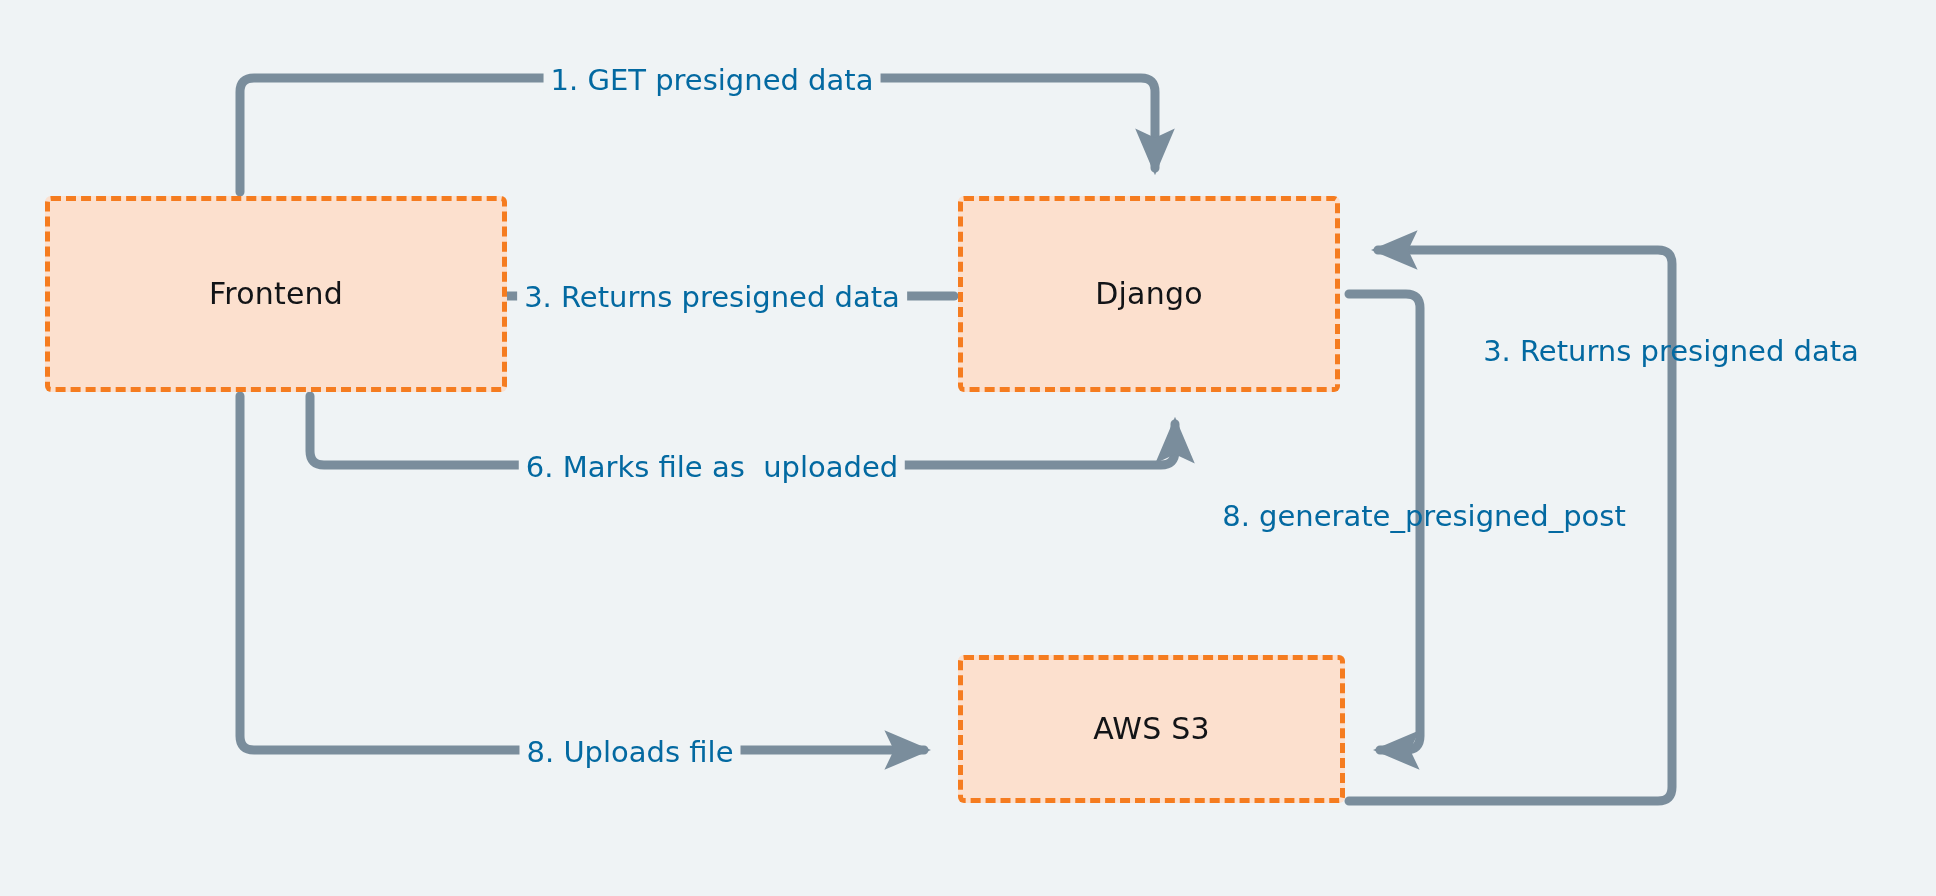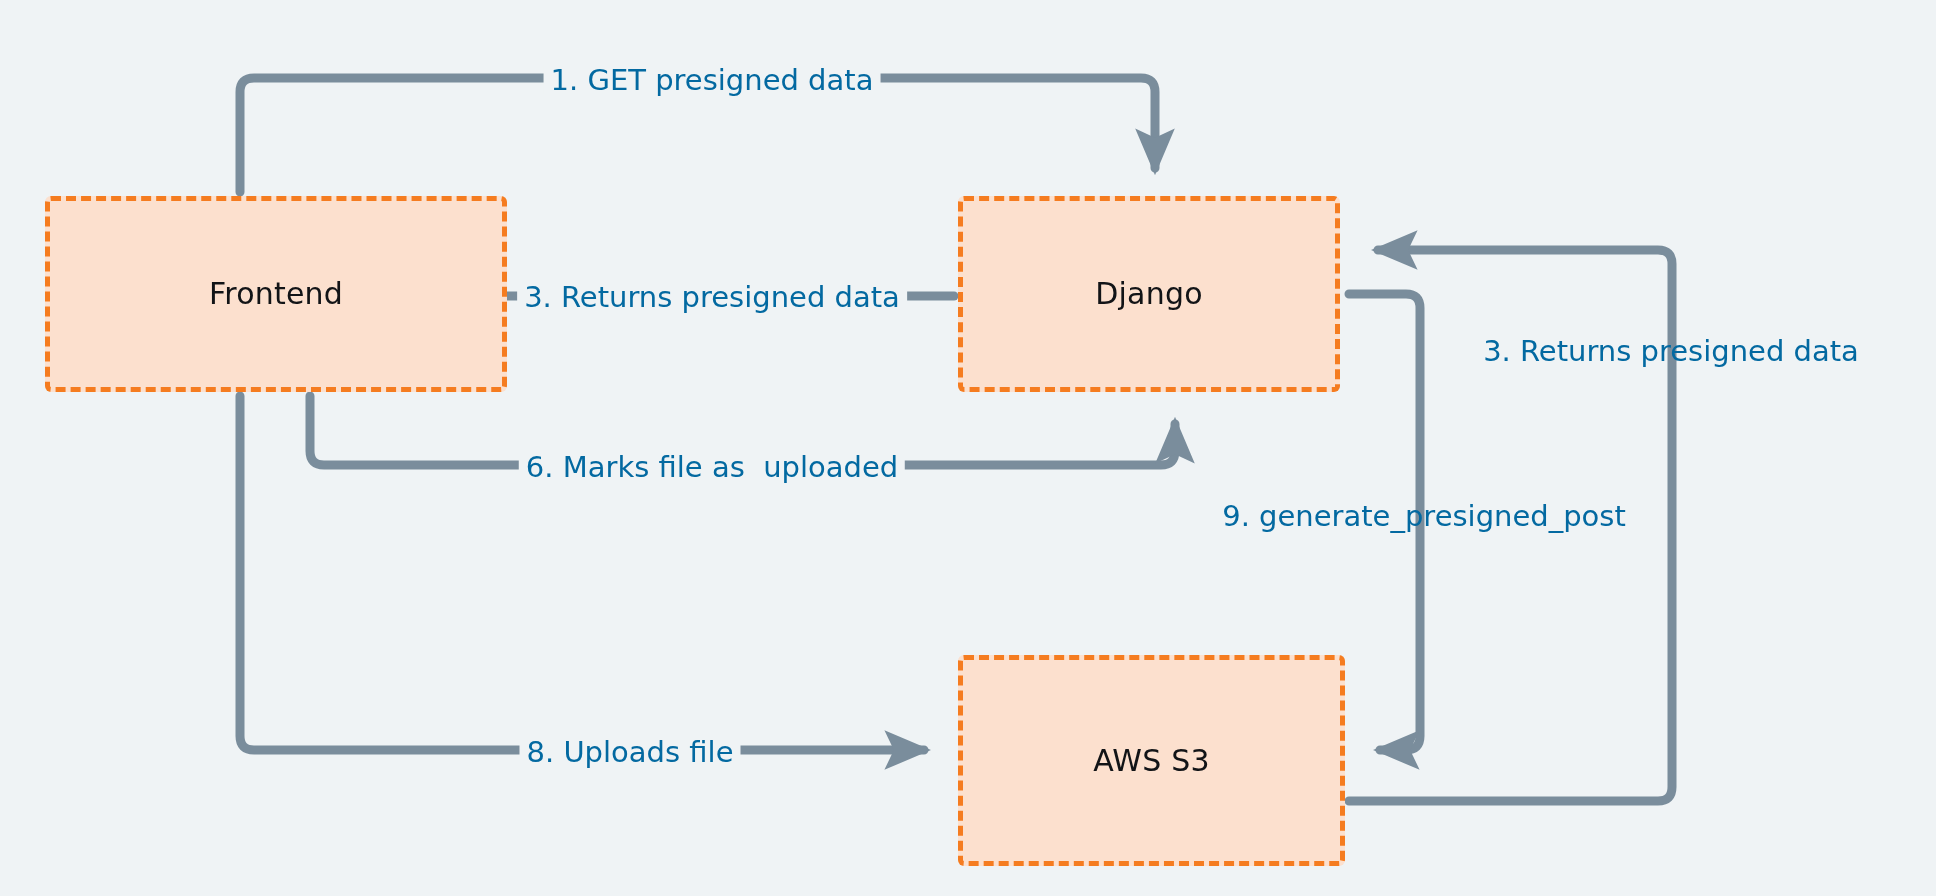--- a/index.html
+++ b/index.html
@@ -40,21 +40,21 @@
   }
   .node-label {
     font-size: 30px;
     color: #121417;
     letter-spacing: 0.2px;
     line-height: 1;
     white-space: nowrap;
   }
   #node-frontend { left: 45px;  top: 196px; width: 462px; height: 196px; }
   #node-django   { left: 958px; top: 196px; width: 382px; height: 196px; }
-  #node-s3       { left: 958px; top: 655px; width: 387px; height: 211px; }
+  #node-s3       { left: 958px; top: 655px; width: 387px; height: 148px; }
 
   .edge-label {
     position: absolute;
     font-size: 29px;
     color: #0369a1;
     background: #eff3f5;
     line-height: 1;
     white-space: pre;
     padding: 0 7px;
     transform: translate(-50%, -50%);
@@ -96,21 +96,21 @@
   <div class="node" id="node-django">
     <span class="node-label">Django</span>
   </div>
 
   <div class="node" id="node-s3">
     <span class="node-label">AWS S3</span>
   </div>
 
   <div class="edge-label" style="left:712px; top:80px;">1. GET presigned data</div>
 
-  <div class="edge-label no-bg" style="left:1424px; top:516px;">9. generate_presigned_post</div>
+  <div class="edge-label no-bg" style="left:1424px; top:516px;">8. generate_presigned_post</div>
 
   <div class="edge-label no-bg" style="left:1671px; top:351px;">3. Returns presigned data</div>
 
   <div class="edge-label" style="left:712px; top:297px;">3. Returns presigned data</div>
 
   <div class="edge-label" style="left:630px; top:752px;">8. Uploads file</div>
 
   <div class="edge-label" style="left:712px; top:467px;text-align:center;">6. Marks file as  uploaded</div>
 
 </div>

